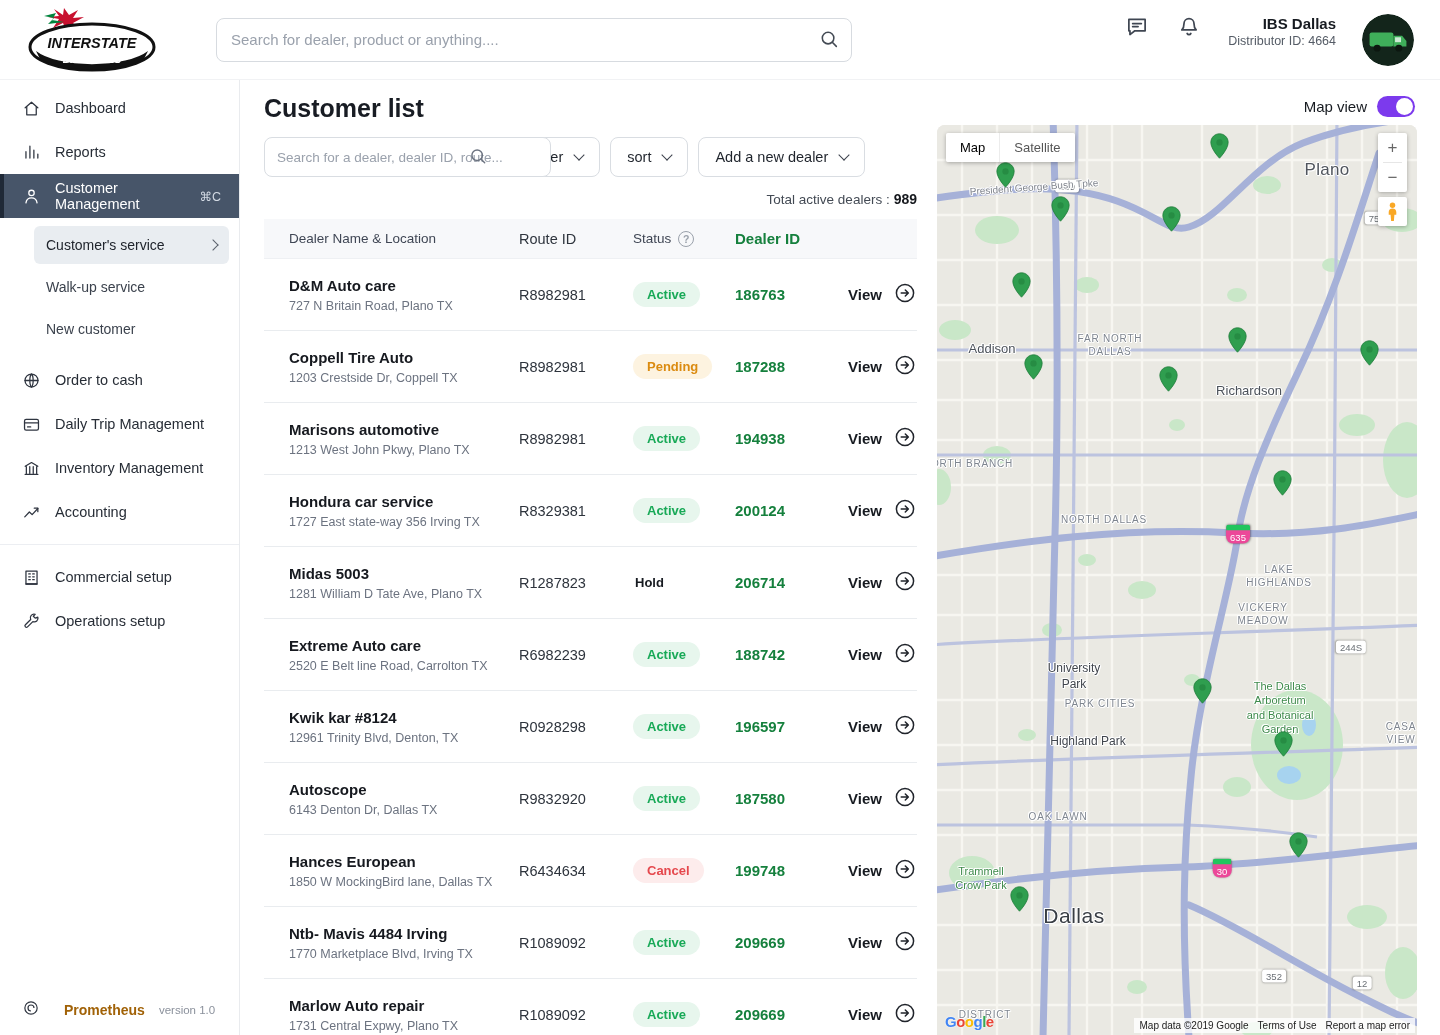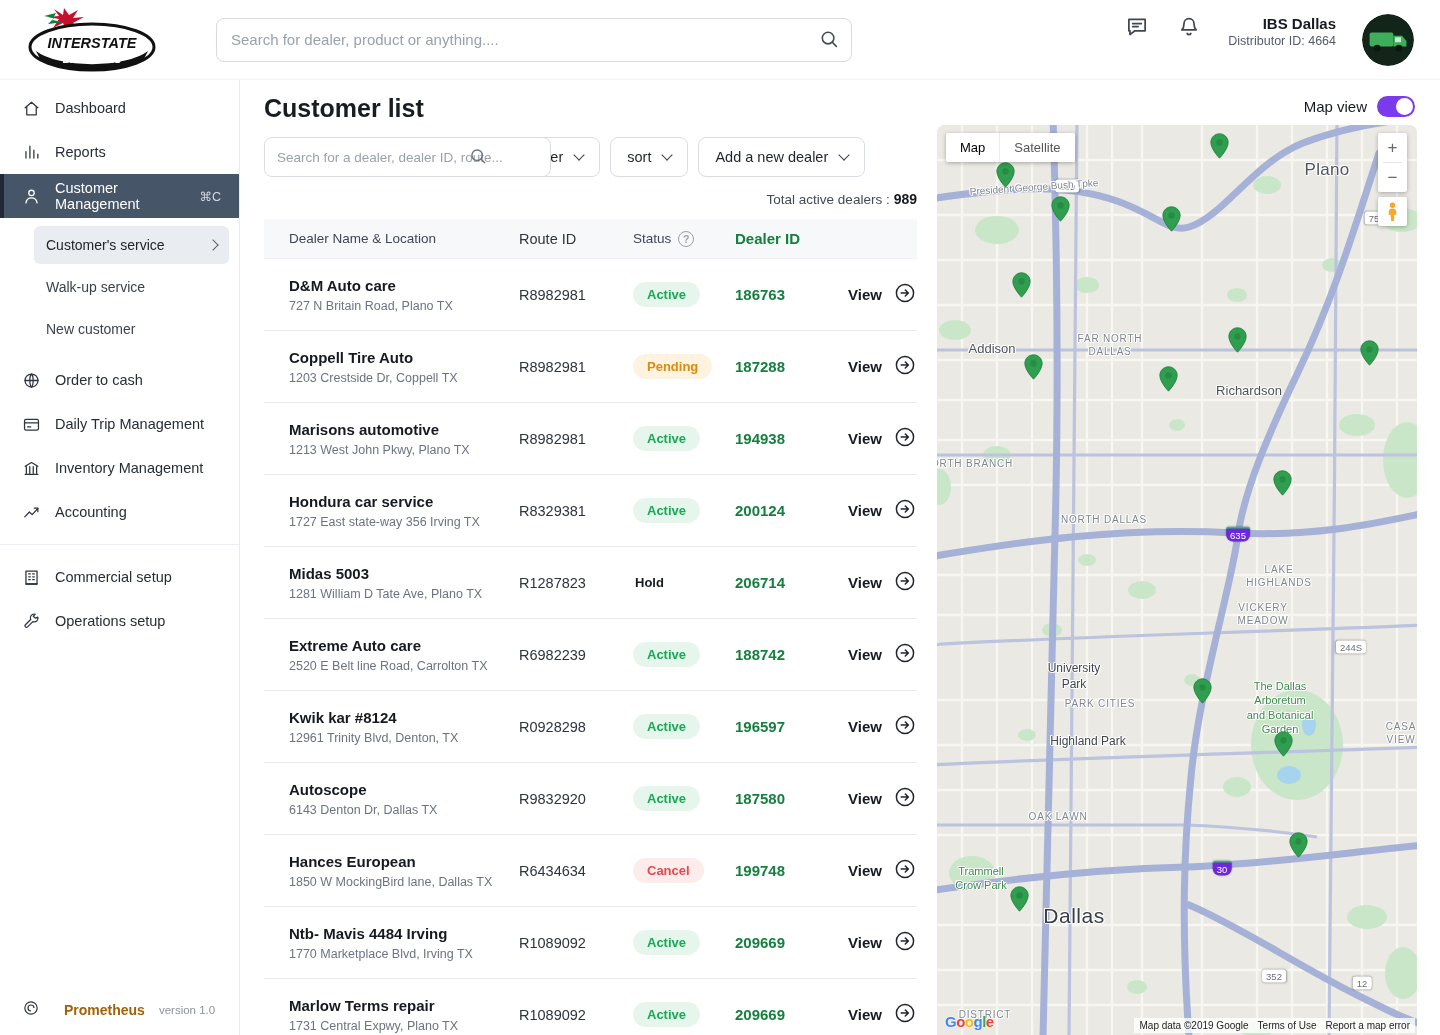--- a/index.html
+++ b/index.html
@@ -104,21 +104,21 @@
   .city-lg { font-size:17px; color:#50555d; letter-spacing:.3px; }
   .city-xl { font-size:21px; color:#383d44; font-weight:500; letter-spacing:.5px; }
   .city    { font-size:13px; color:#4c525a; }
   .city-sm { font-size:12px; color:#40454d; }
   .hood    { font-size:10px; color:#7e858f; letter-spacing:.8px; font-weight:500; }
   .park    { font-size:11px; color:#3e8a4b; }
   .road    { font-size:10px; color:#80858e; }
   .shield { position:absolute; z-index:2; font-size:9.5px; padding:1px 4px; border-radius:3px;
     box-shadow:0 0 2px rgba(0,0,0,.35); transform:translate(-50%,-50%); }
   .shield.state, .shield.toll { background:#fff; color:#6b7076; }
-  .shield.interstate { background:#6d28d9; color:#fff; border-radius:3px 3px 7px 7px; border-top:2px solid #22c55e; }
+  .shield.interstate { background:#ec4899; color:#fff; border-radius:3px 3px 7px 7px; border-top:6px solid #22c55e; }
   .pin { position:absolute; z-index:4; cursor:pointer; }
   .map-btns { position:absolute; top:8px; left:9px; display:flex; box-shadow:0 1px 4px rgba(0,0,0,.3);
     border-radius:2px; overflow:hidden; z-index:6; }
   .map-btn { background:#fff; font-size:13px; padding:7px 14px; color:#565656; }
   .map-btn.cur { color:#000; font-weight:500; }
   .map-btn + .map-btn { border-left:1px solid #ececec; }
   .zoom { position:absolute; top:8px; right:10px; width:29px; background:#fff;
     box-shadow:0 1px 4px rgba(0,0,0,.3); border-radius:2px; display:flex; flex-direction:column; z-index:6; }
   .zoom button { height:29px; font-size:17px; color:#666; }
   .zoom .zdiv { height:1px; background:#e6e6e6; margin:0 5px; }
@@ -568,21 +568,21 @@
                   <circle cx="12" cy="12" r="8.6"></circle>
                   <path d="M8.2 12h6.6M12.3 9l3 3-3 3"></path>
                 </svg>
               </span>
             </span>
           </div>
         </div>
 
         <div class="trow">
           <div class="col-name">
-            <div class="dname">Marlow Terms repair</div>
+            <div class="dname">Marlow Auto repair</div>
             <div class="daddr">1731 Central Expwy, Plano TX</div>
           </div>
           <div class="col-route">R1089092</div>
           <div class="col-status">
             <span class="pill pill-active">Active</span>
           </div>
           <div class="col-id">209669</div>
           <div class="col-view">
             <span class="view-link">
               <span>View</span>

